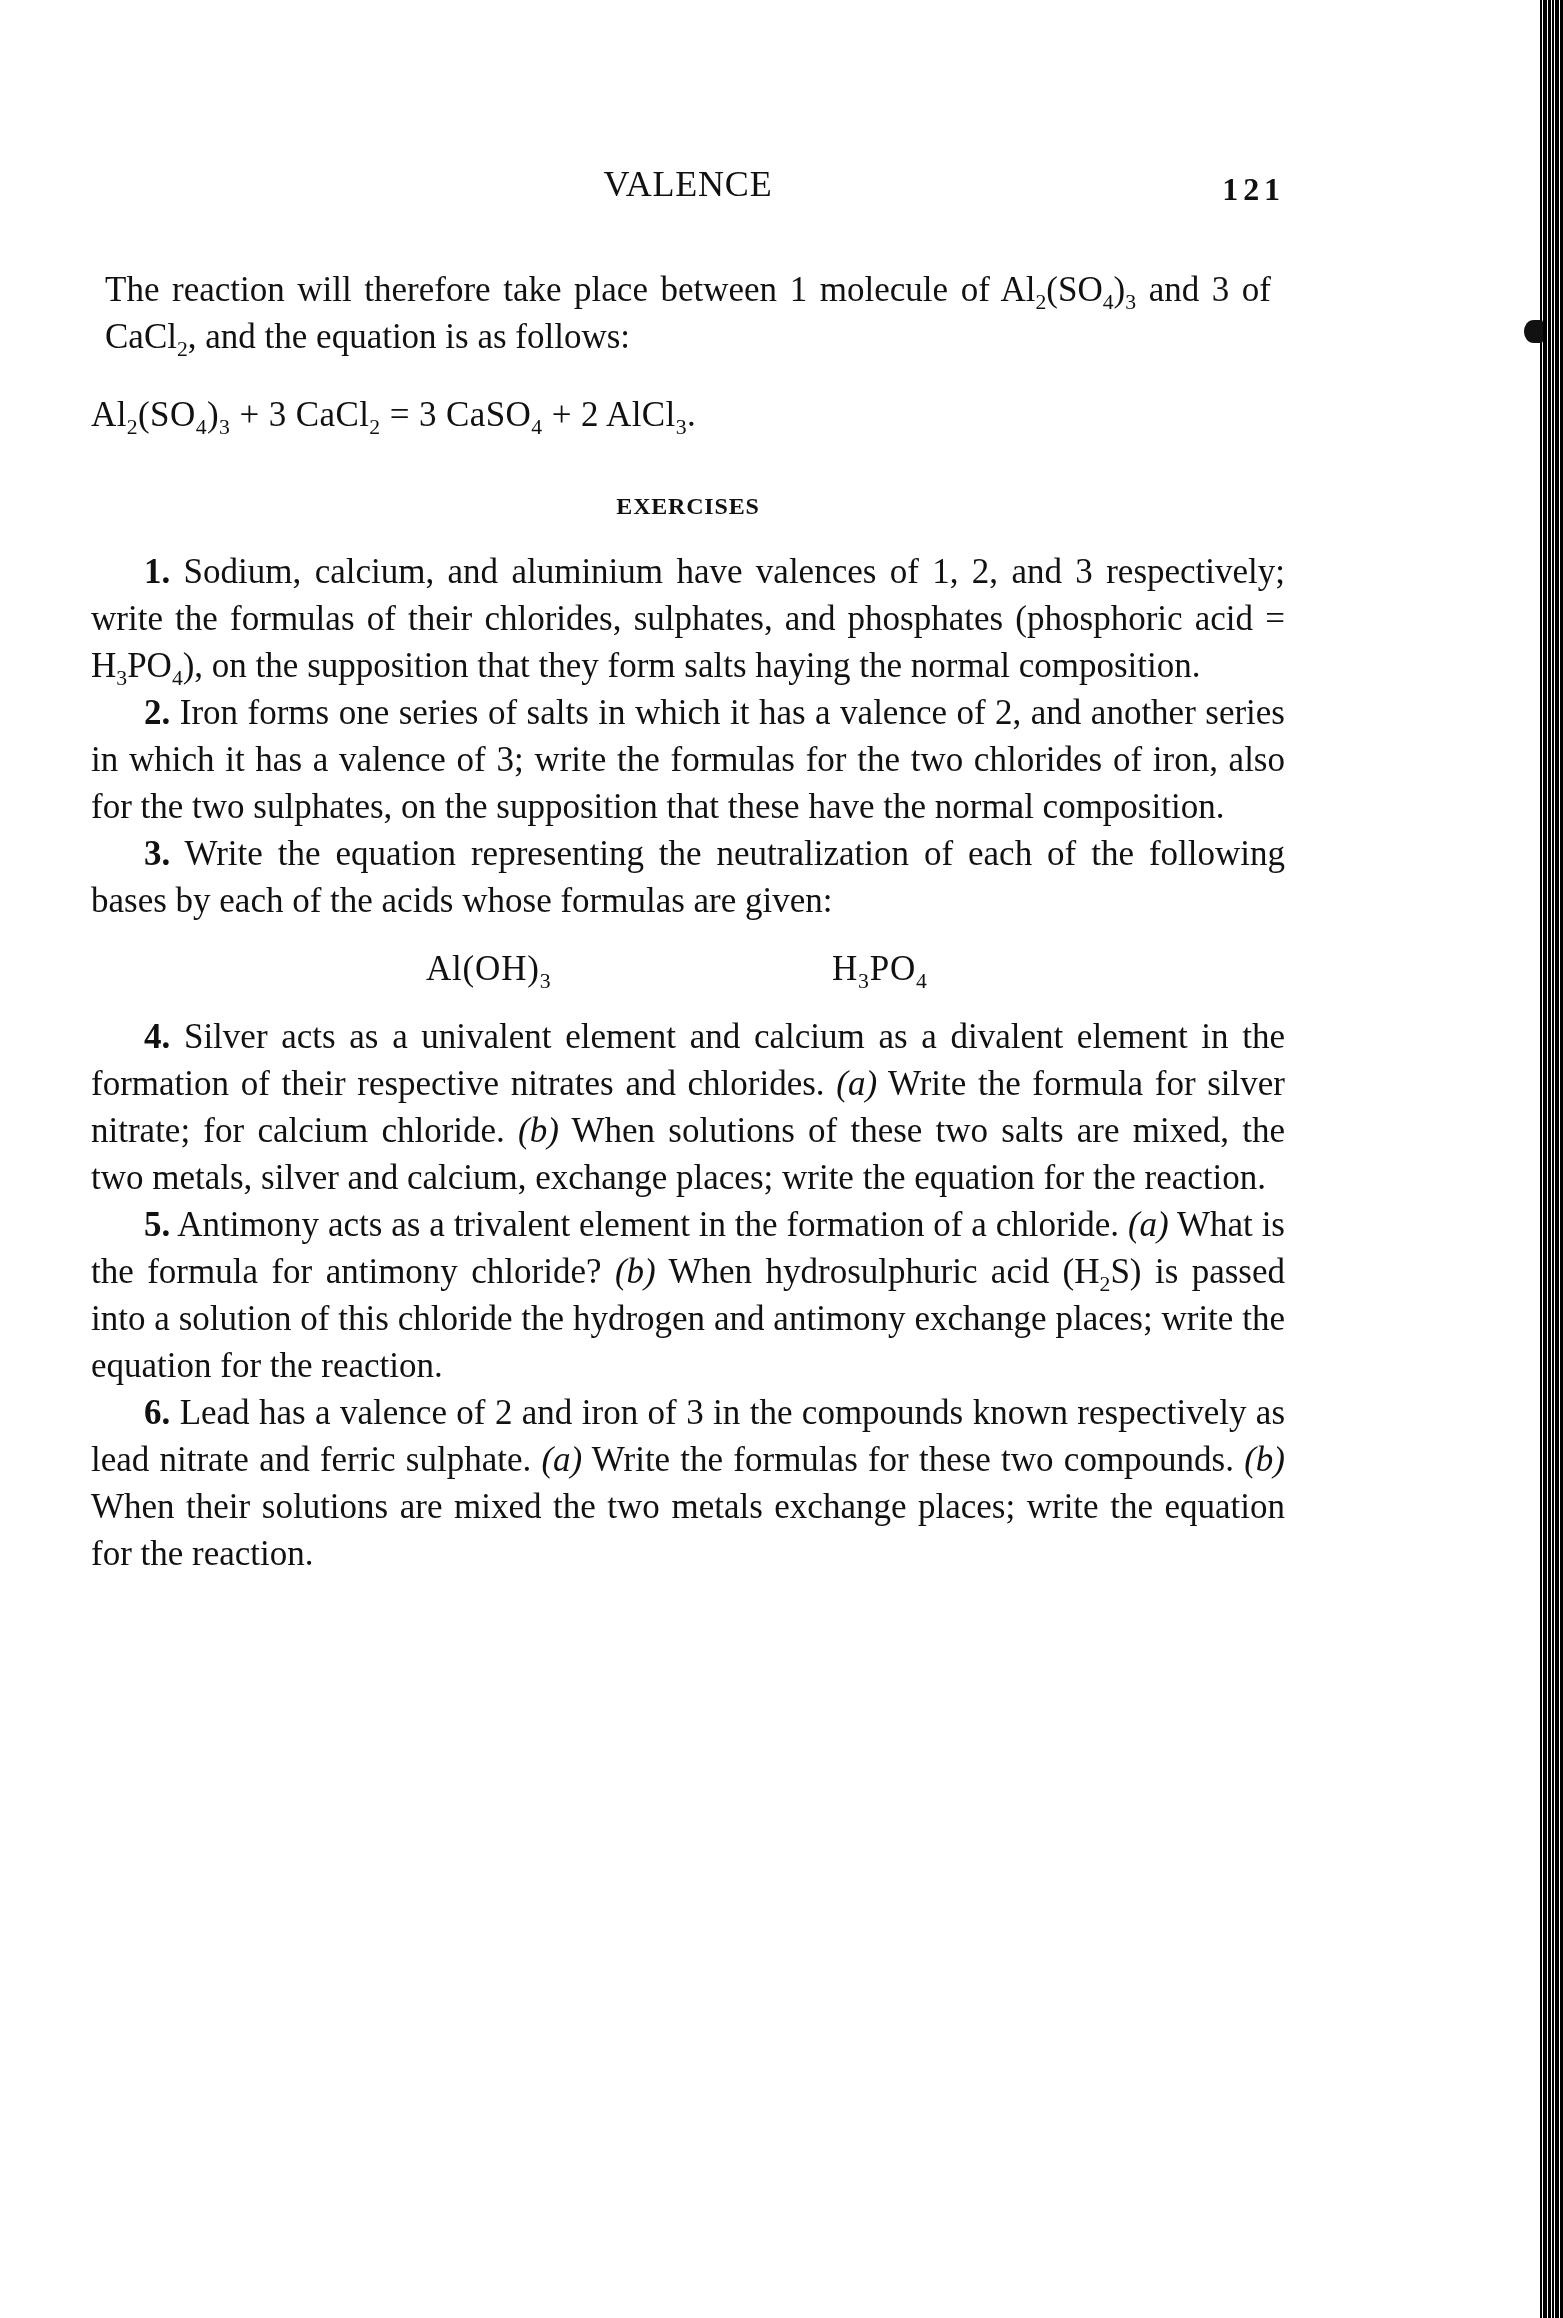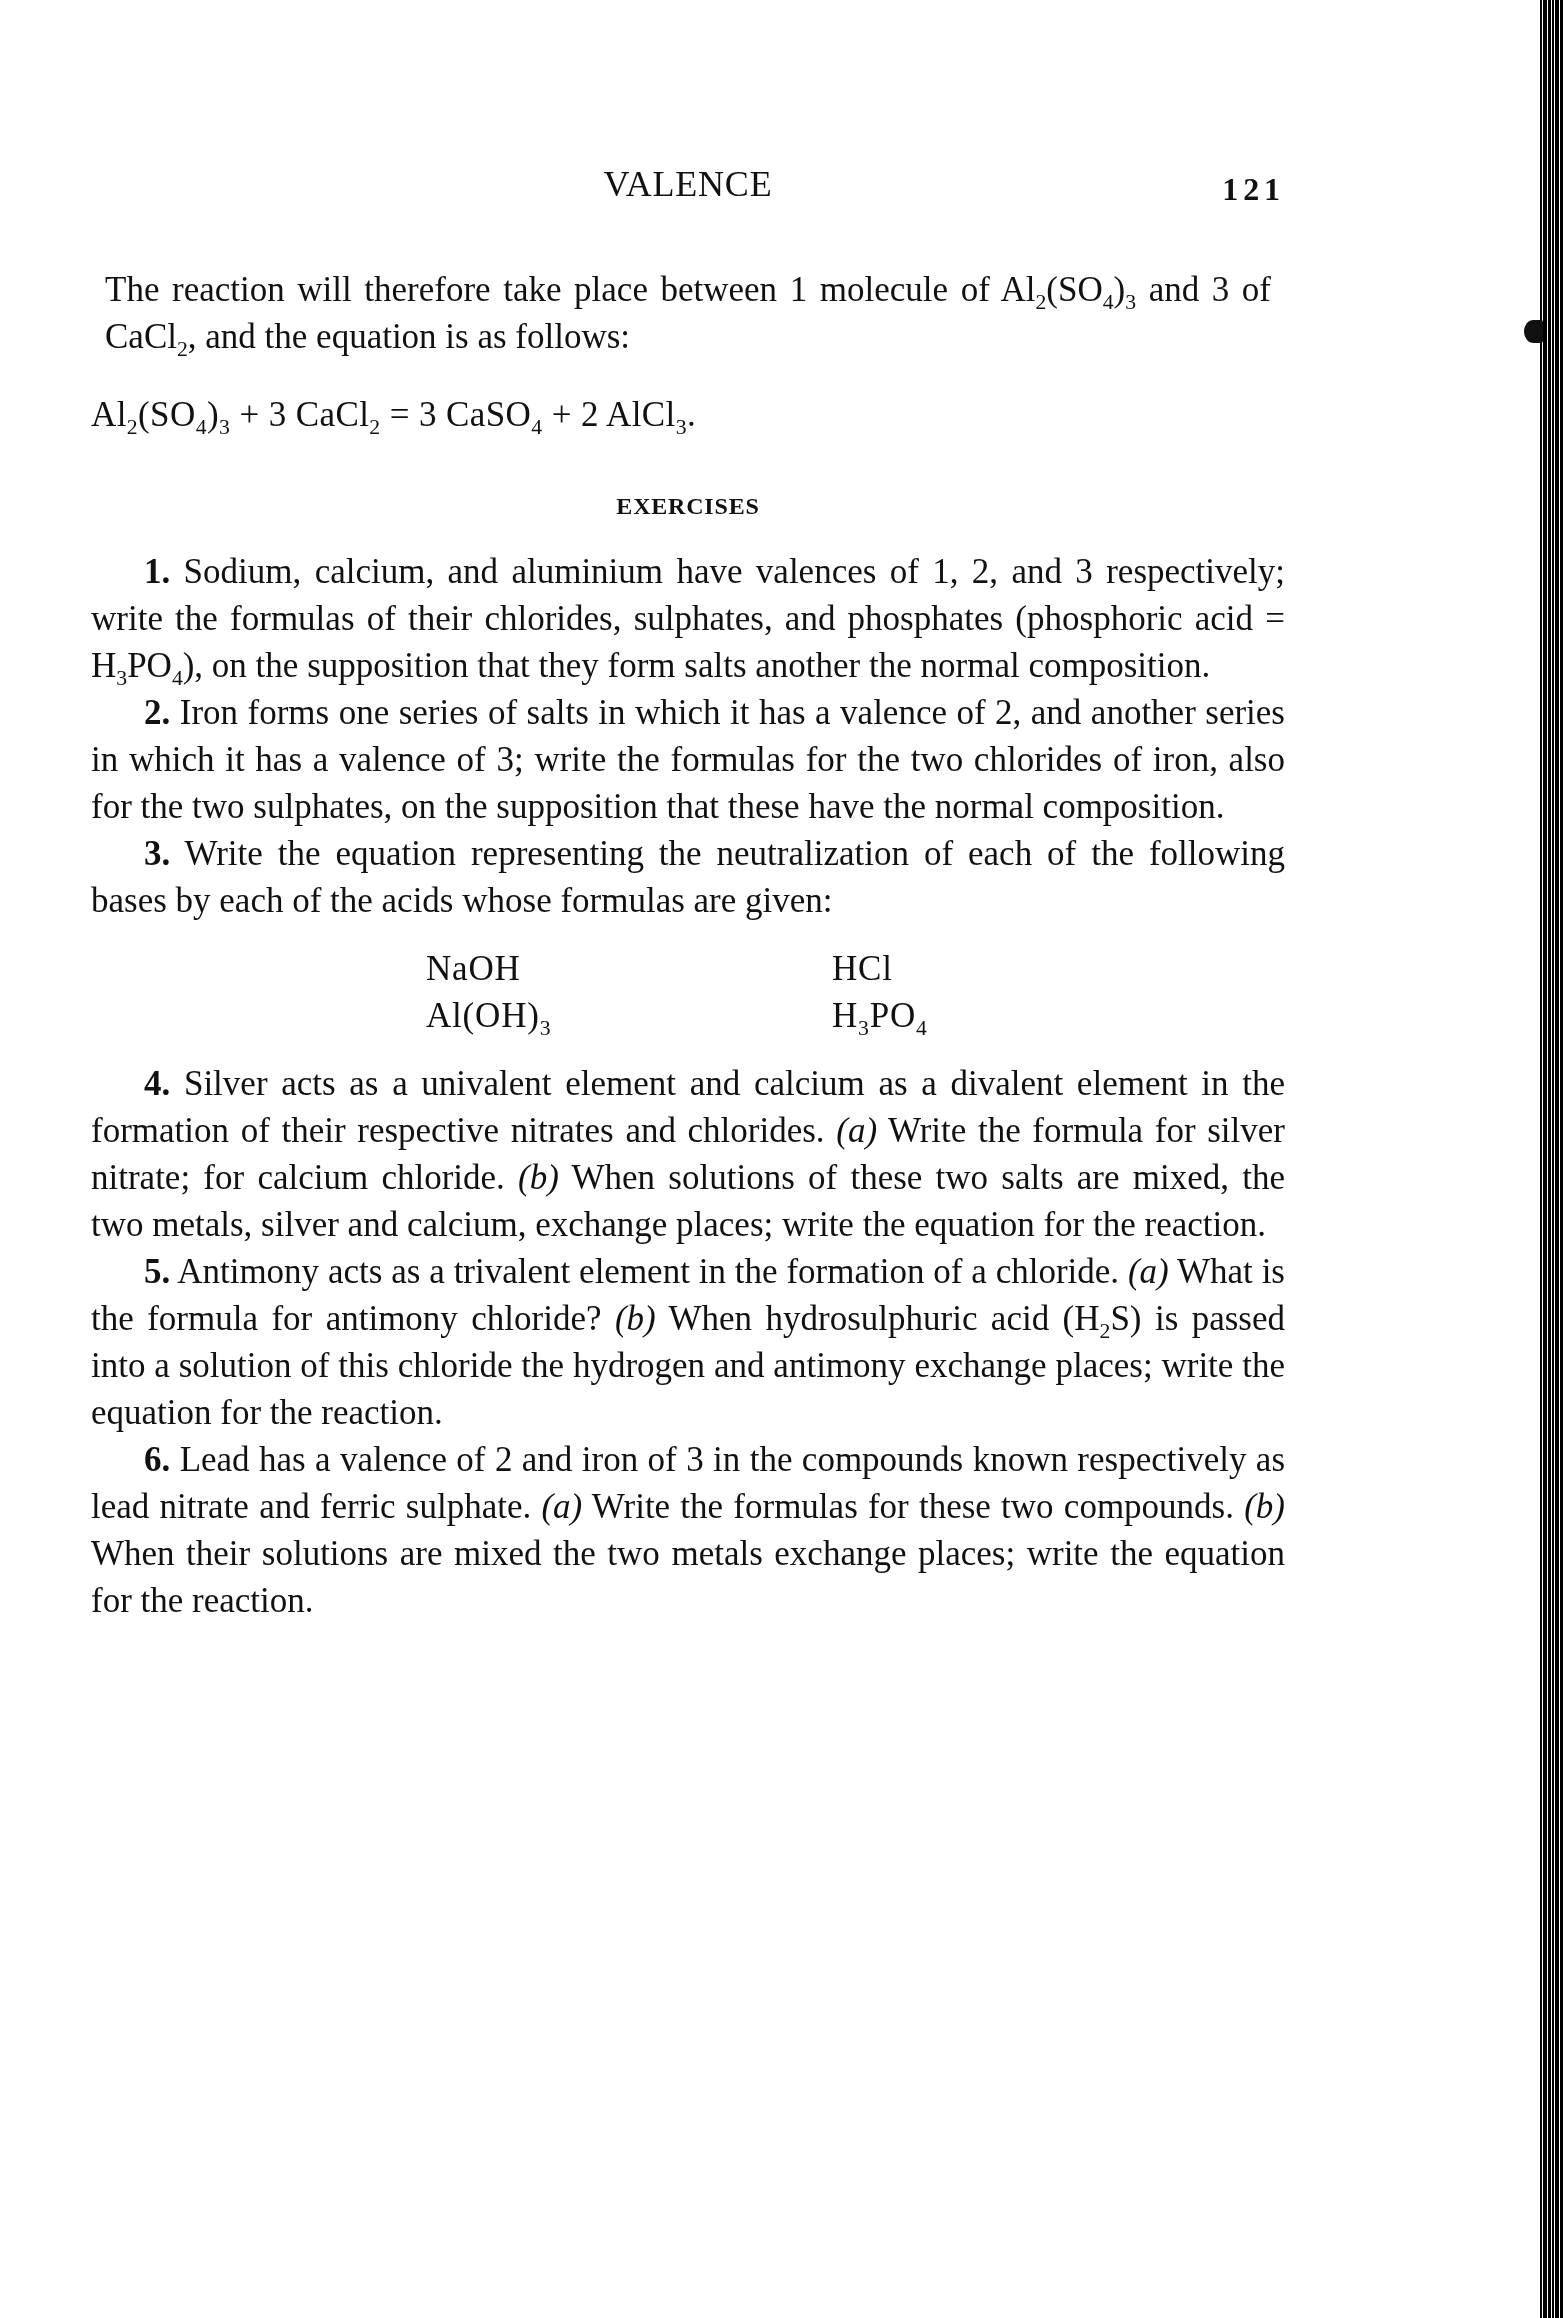--- a/index.html
+++ b/index.html
@@ -131,32 +131,28 @@
   <div class="page-number">121</div>
 </header>
 
 <main class="column">
   <p class="para"><span>The reaction will therefore take place between 1 molecule of Al</span><sub>2</sub><span>(SO</span><sub>4</sub><span>)</span><sub>3</sub><span> and 3 of CaCl</span><sub>2</sub><span>, and the equation is as follows:</span></p>
 
   <p class="equation"><span>Al</span><sub>2</sub><span>(SO</span><sub>4</sub><span>)</span><sub>3</sub><span> + 3 CaCl</span><sub>2</sub><span> = 3 CaSO</span><sub>4</sub><span> + 2 AlCl</span><sub>3</sub><span>.</span></p>
 
   <h2 class="heading">EXERCISES</h2>
 
-  <p class="exercise"><span class="ex-num">1.</span><span> Sodium, calcium, and aluminium have valences of 1, 2, and 3 respectively; write the formulas of their chlorides, sulphates, and phosphates (phosphoric acid = H</span><sub>3</sub><span>PO</span><sub>4</sub><span>), on the supposition that they form salts another the normal composition.</span></p>
+  <p class="exercise"><span class="ex-num">1.</span><span> Sodium, calcium, and aluminium have valences of 1, 2, and 3 respectively; write the formulas of their chlorides, sulphates, and phosphates (phosphoric acid = H</span><sub>3</sub><span>PO</span><sub>4</sub><span>), on the supposition that they form salts haying the normal composition.</span></p>
 
   <p class="exercise"><span class="ex-num">2.</span><span> Iron forms one series of salts in which it has a valence of 2, and another series in which it has a valence of 3; write the formulas for the two chlorides of iron, also for the two sulphates, on the supposition that these have the normal composition.</span></p>
 
   <p class="exercise"><span class="ex-num">3.</span><span> Write the equation representing the neutralization of each of the following bases by each of the acids whose formulas are given:</span></p>
 
   <table class="formula-table">
     <tbody>
-        <tr>
-      <td class="base"><span>NaOH</span><sub></sub></td>
-      <td class="acid"><span>HCl</span><sub></sub><span></span><sub></sub></td>
-    </tr>
     <tr>
       <td class="base"><span>Al(OH)</span><sub>3</sub></td>
       <td class="acid"><span>H</span><sub>3</sub><span>PO</span><sub>4</sub></td>
     </tr>
   </tbody>
     </table>
 
   <p class="exercise"><span class="ex-num">4.</span><span> Silver acts as a univalent element and calcium as a divalent element in the formation of their respective nitrates and chlorides. </span><span class="italic">(a)</span><span> Write the formula for silver nitrate; for calcium chloride. </span><span class="italic">(b)</span><span> When solutions of these two salts are mixed, the two metals, silver and calcium, exchange places; write the equation for the reaction.</span></p>
 
   <p class="exercise"><span class="ex-num">5.</span><span> Antimony acts as a trivalent element in the formation of a chloride. </span><span class="italic">(a)</span><span> What is the formula for antimony chloride? </span><span class="italic">(b)</span><span> When hydrosulphuric acid (H</span><sub>2</sub><span>S) is passed into a solution of this chloride the hydrogen and antimony exchange places; write the equation for the reaction.</span></p>

